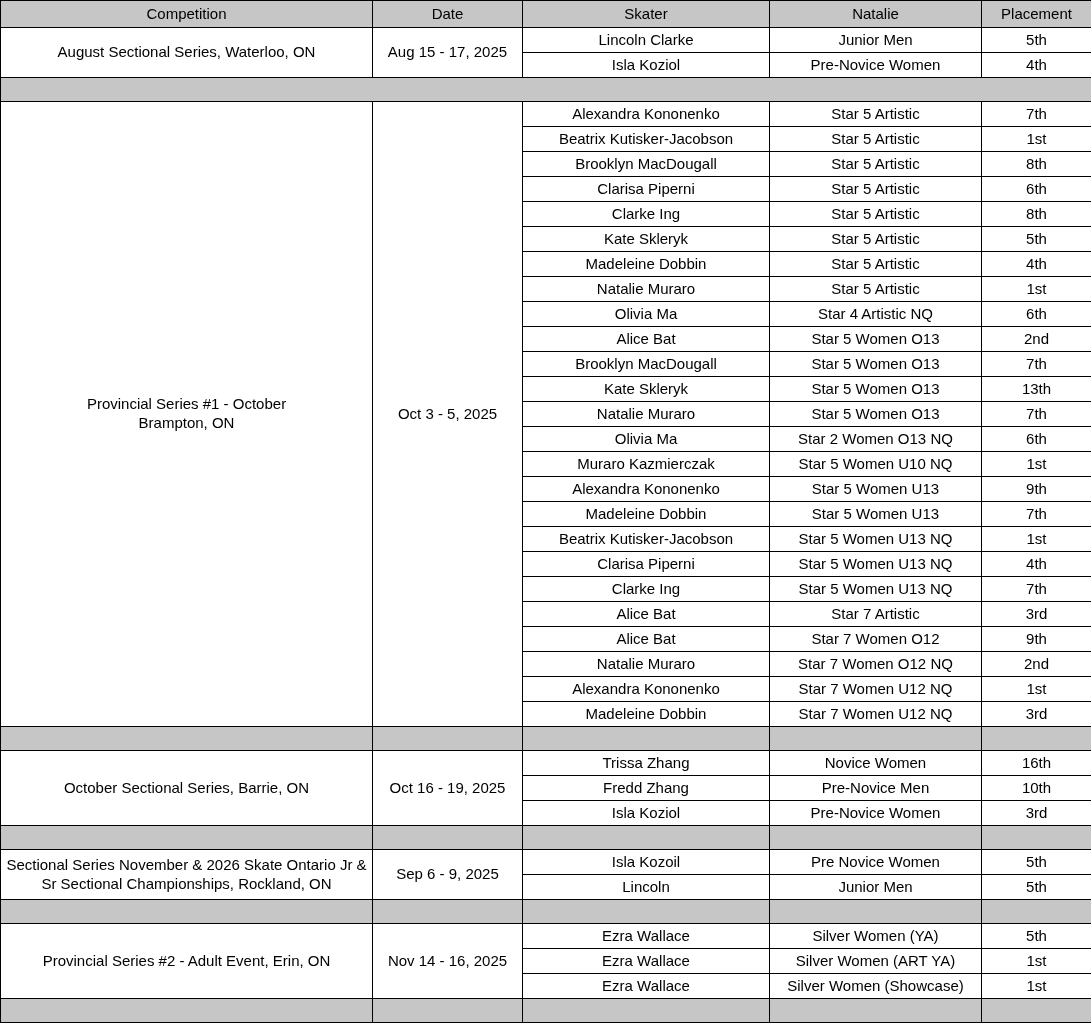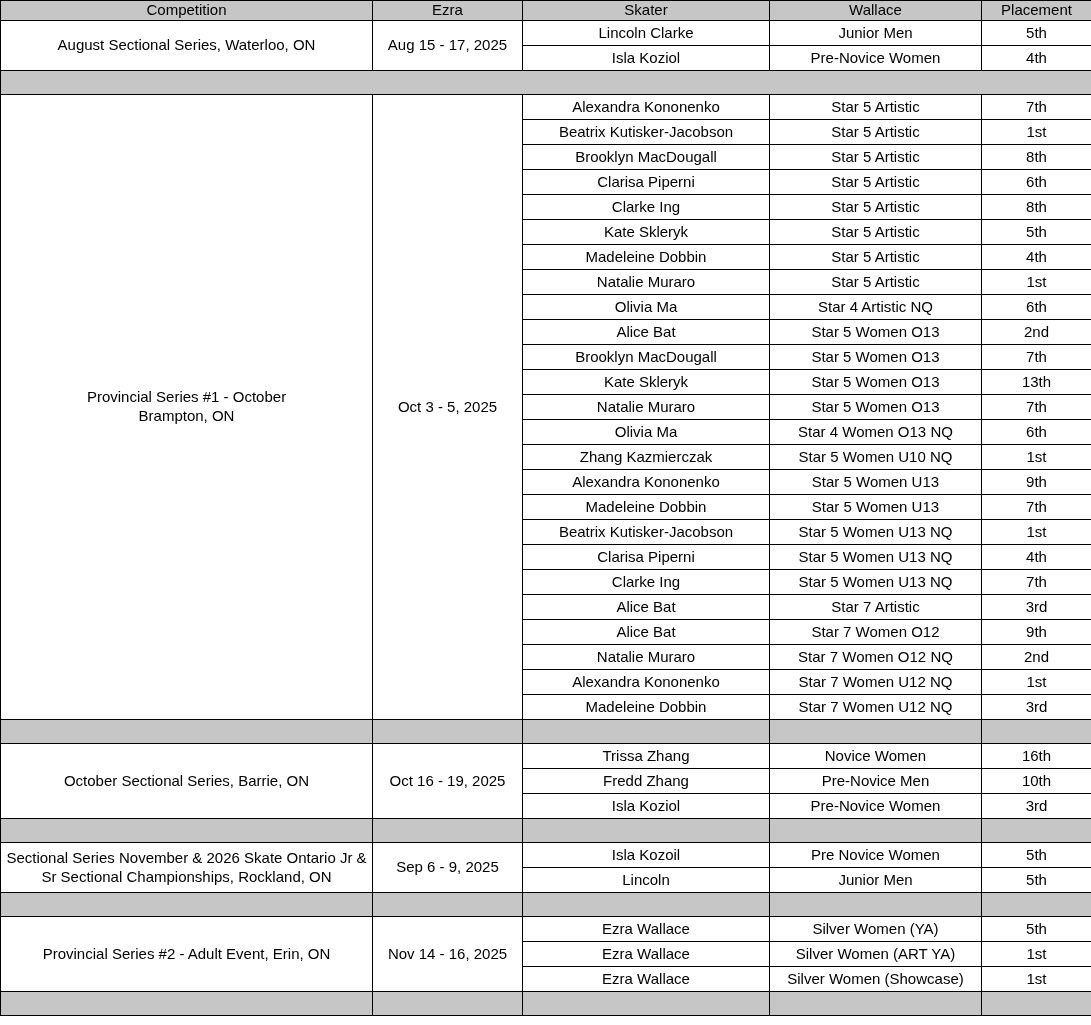--- a/index.html
+++ b/index.html
@@ -19,21 +19,21 @@
     font-size: 15px;
     font-weight: normal;
     color: #000000;
     text-align: center;
     vertical-align: middle;
     padding: 0 4px;
     overflow: hidden;
     line-height: 1.25;
   }
   table.results thead tr {
-    height: 20px;
+    height: 27px;
   }
   table.results thead th {
     background: #c6c6c6;
   }
   tr.data-row {
     height: 25px;
     background: #ffffff;
   }
   tr.sep {
     height: 24px;
@@ -52,23 +52,23 @@
   <colgroup>
     <col style="width:372px">
     <col style="width:150px">
     <col style="width:247px">
     <col style="width:212px">
     <col style="width:110px">
   </colgroup>
   <thead>
       <tr>
         <th>Competition</th>
-        <th>Ezra</th>
+        <th>Date</th>
         <th>Skater</th>
-        <th>Wallace</th>
+        <th>Natalie</th>
         <th>Placement</th>
       </tr>
     </thead>
   <tbody>
       <tr class="data-row">
         <td rowspan="2" class="competition-cell">August Sectional Series, Waterloo, ON</td>
         <td rowspan="2">Aug 15 - 17, 2025</td>
         <td>Lincoln Clarke</td>
         <td>Junior Men</td>
         <td>5th</td>
@@ -144,25 +144,25 @@
         <td>Star 5 Women O13</td>
         <td>13th</td>
       </tr>
       <tr class="data-row">
         <td>Natalie Muraro</td>
         <td>Star 5 Women O13</td>
         <td>7th</td>
       </tr>
       <tr class="data-row">
         <td>Olivia Ma</td>
-        <td>Star 4 Women O13 NQ</td>
+        <td>Star 2 Women O13 NQ</td>
         <td>6th</td>
       </tr>
       <tr class="data-row">
-        <td>Zhang Kazmierczak</td>
+        <td>Muraro Kazmierczak</td>
         <td>Star 5 Women U10 NQ</td>
         <td>1st</td>
       </tr>
       <tr class="data-row">
         <td>Alexandra Kononenko</td>
         <td>Star 5 Women U13</td>
         <td>9th</td>
       </tr>
       <tr class="data-row">
         <td>Madeleine Dobbin</td>

